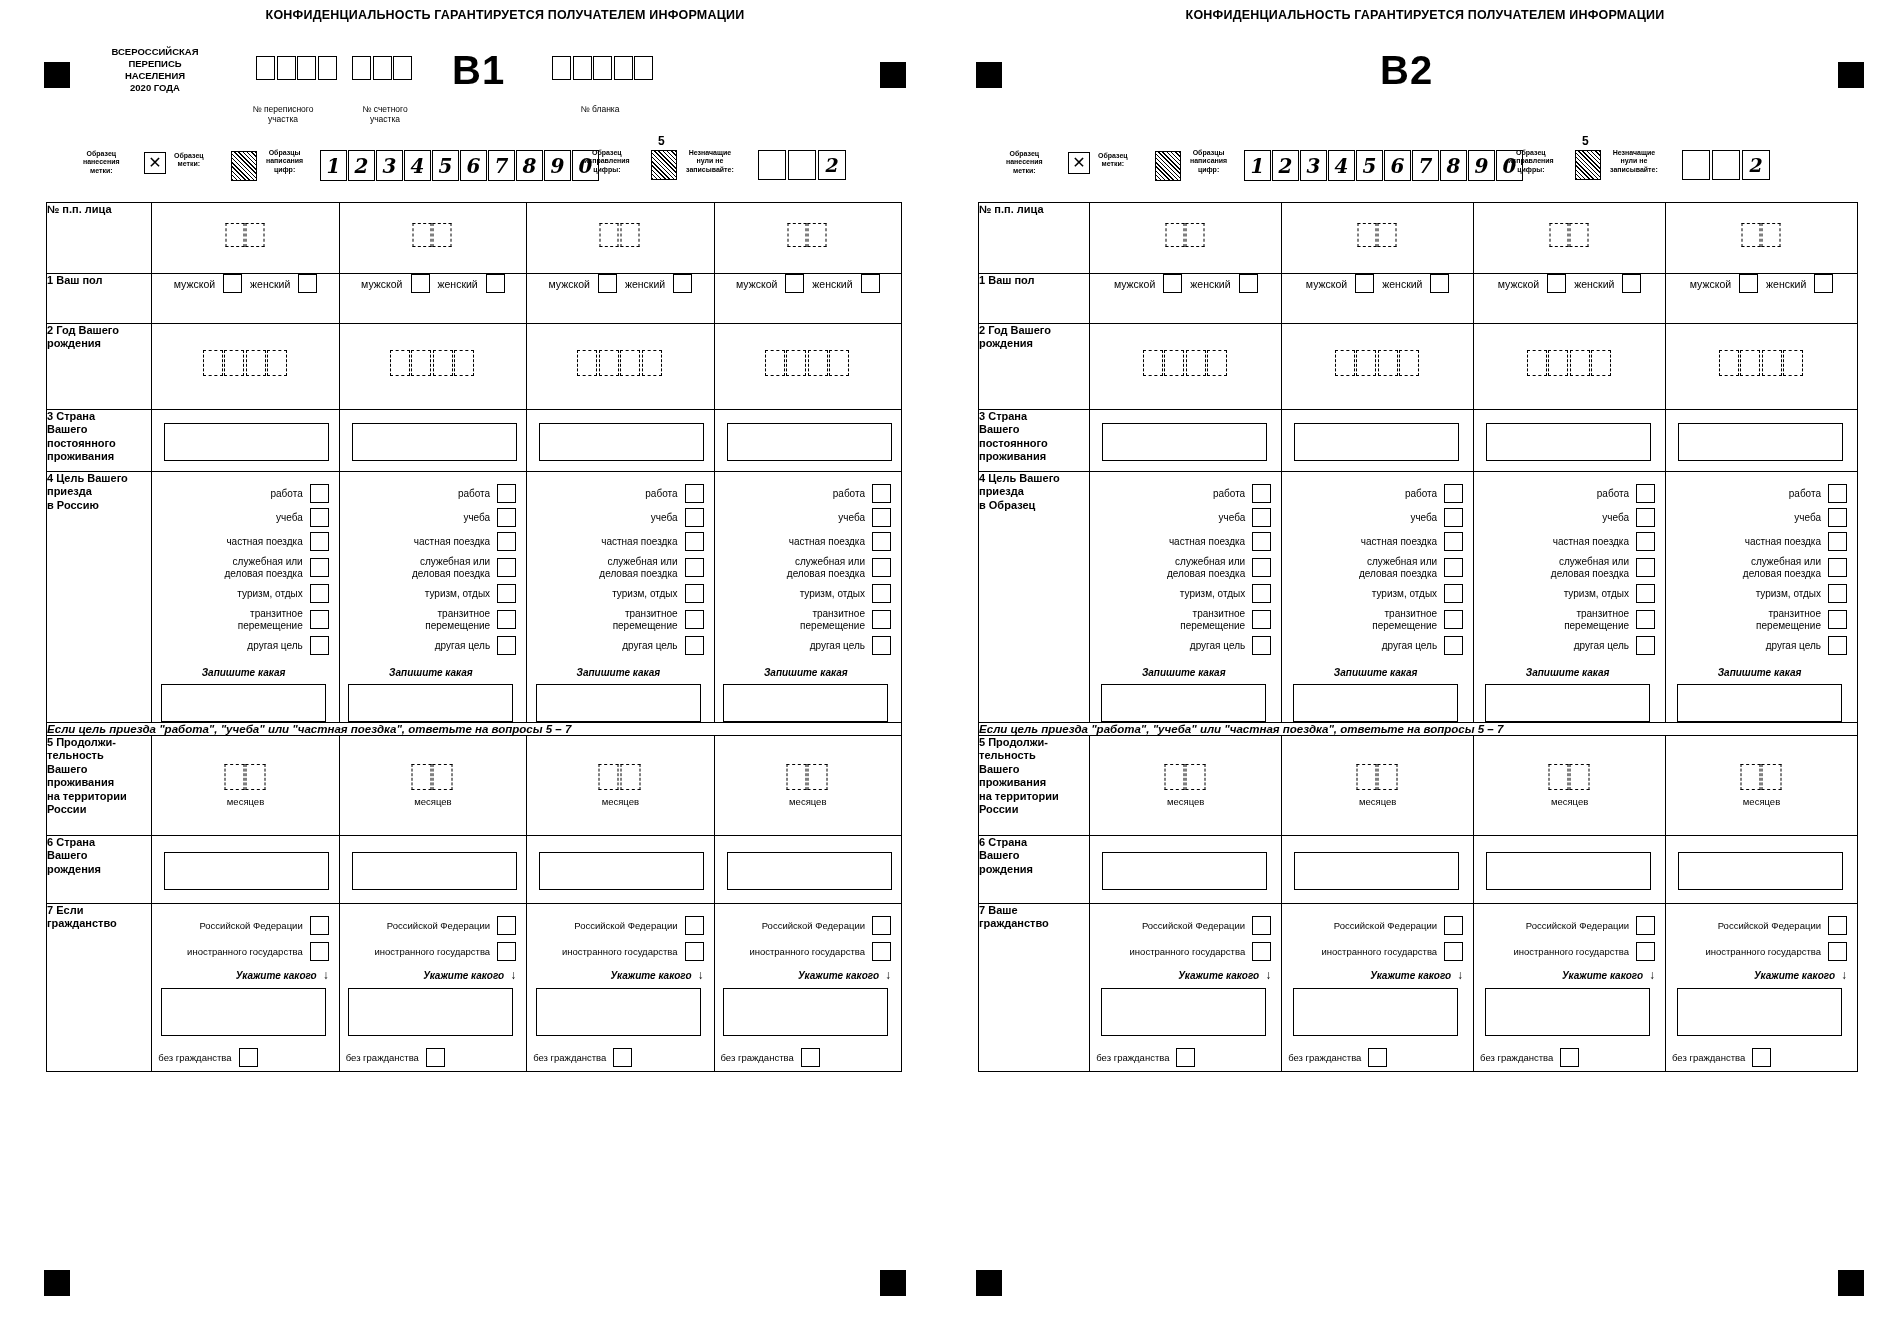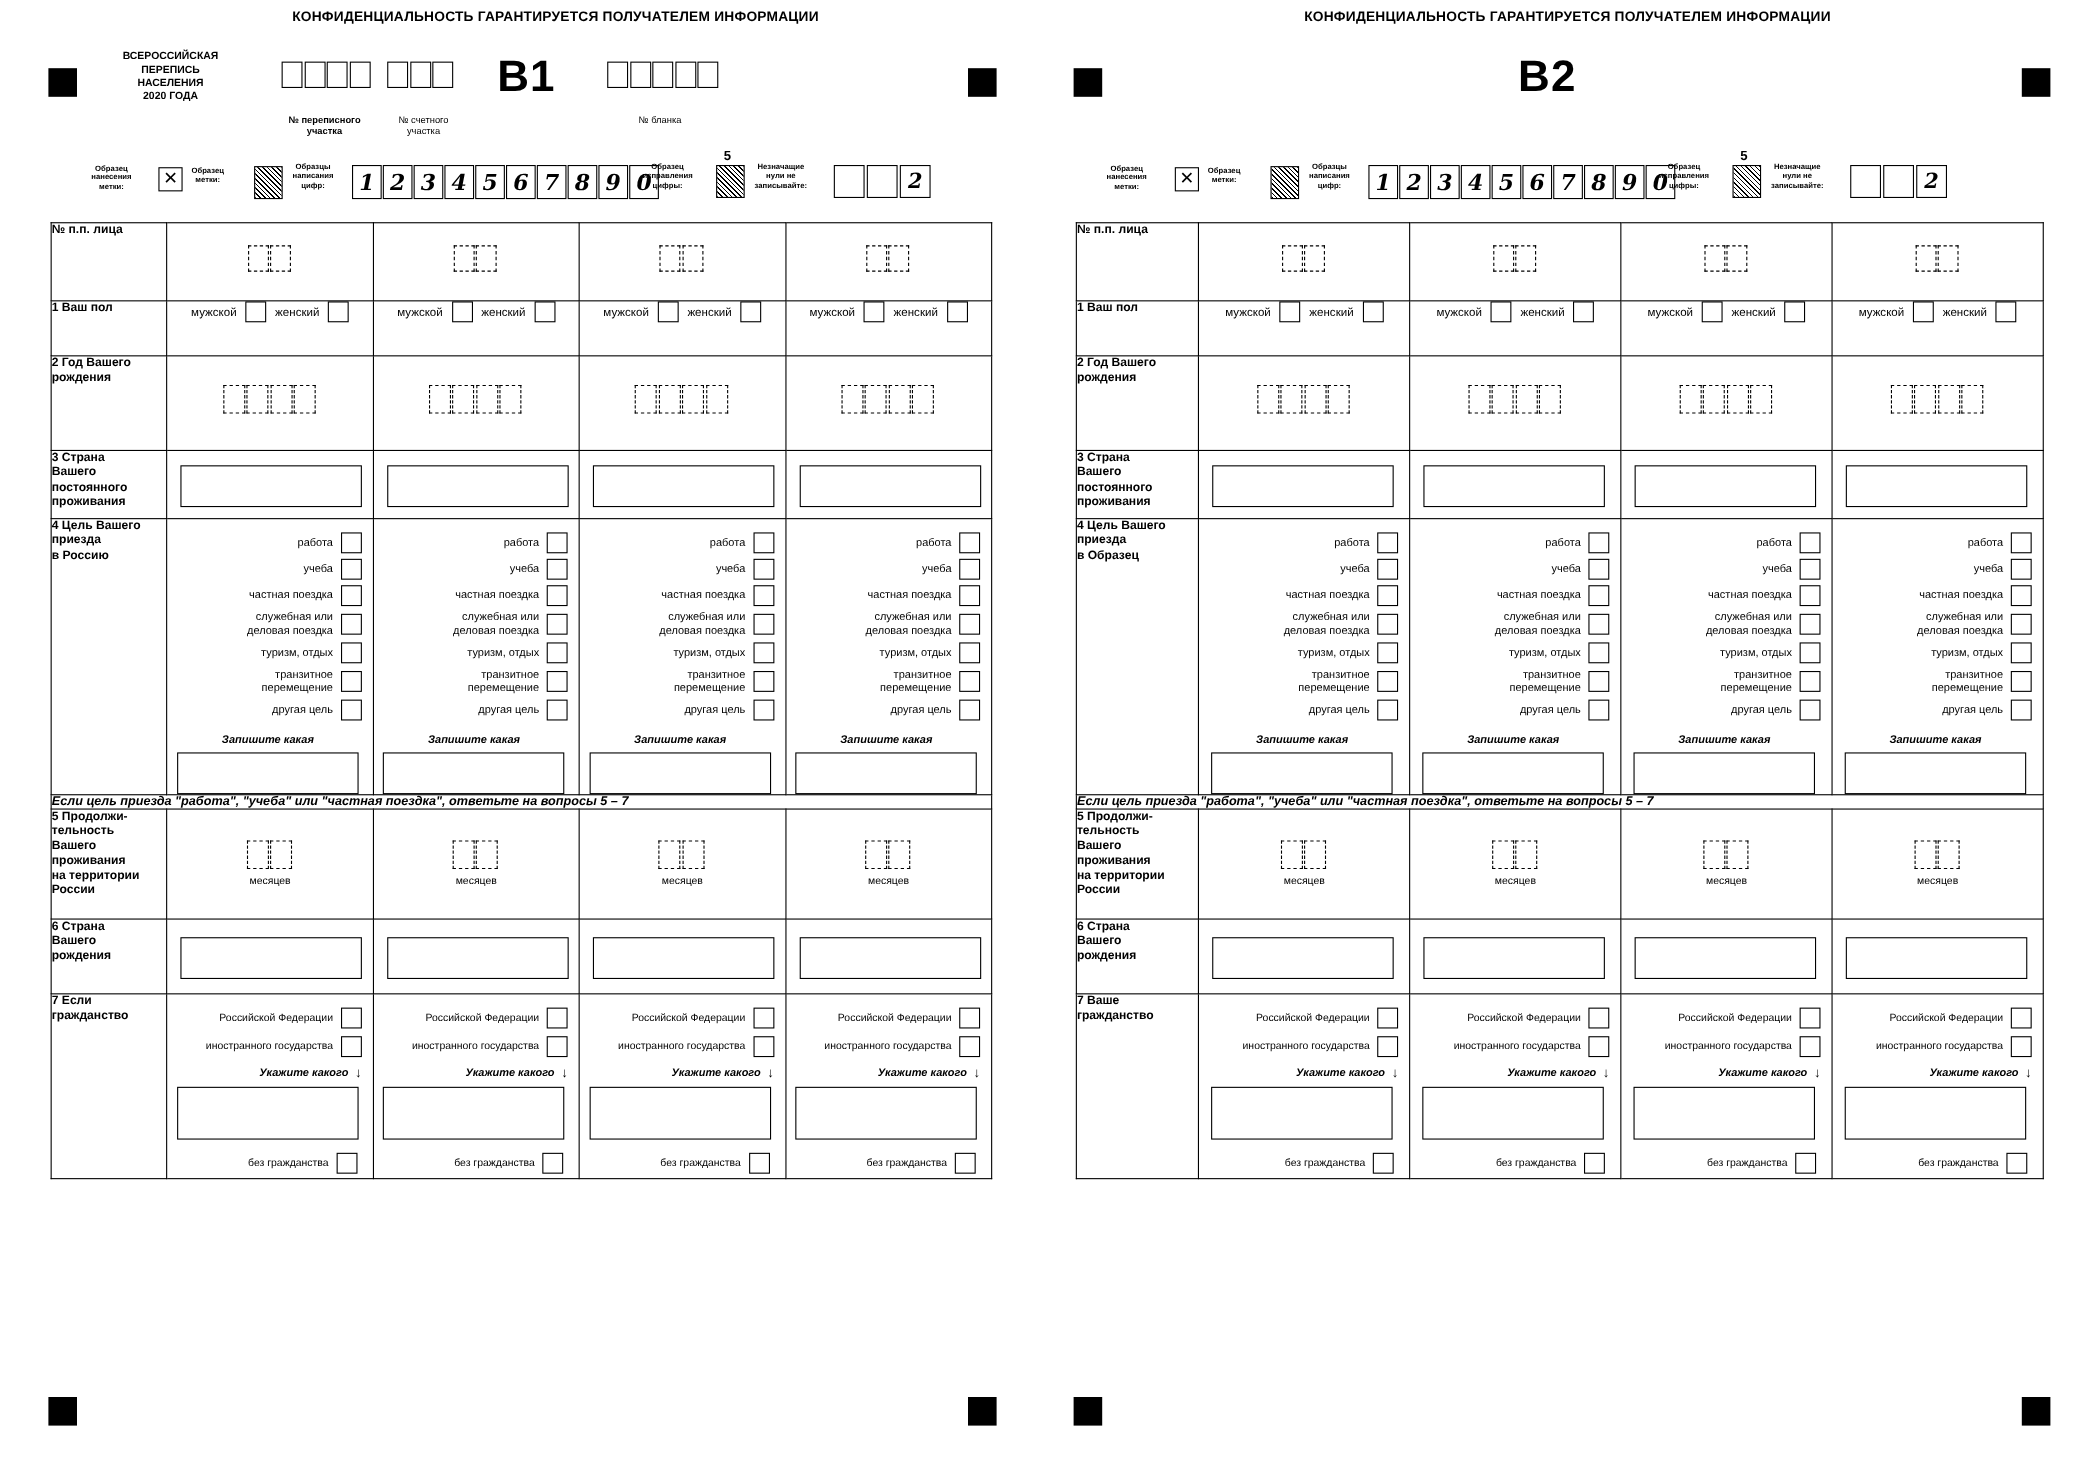--- a/index.html
+++ b/index.html
@@ -76,21 +76,21 @@
 
   .rowG{height:68px;}
   .rowG .textbox{top:16px;}
 
   .rowH{height:168px;}
   .citwrap{padding:12px 10px 0 6px;}
   .cline{display:flex;align-items:center;justify-content:flex-end;gap:7px;font-size:9.5px;margin-bottom:7px;}
   .ukaz{display:flex;align-items:center;justify-content:flex-end;gap:6px;font-size:10px;font-style:italic;font-weight:bold;margin-top:6px;}
   .arrow{font-size:12px;}
   .nobox{margin:6px auto 0;width:163px;height:46px;border:1.4px solid #000;}
-  .bezline{display:flex;align-items:center;justify-content:flex-end;gap:7px;font-size:9.5px;margin-top:12px;padding-right:4px;}
+  .bezline{display:flex;align-items:center;gap:7px;font-size:9.5px;margin-top:12px;padding-right:4px;}
 </style>
 </head>
 <body>
 
 <div class="page">
 
   <div class="sheet left">
     <div class="conf">КОНФИДЕНЦИАЛЬНОСТЬ ГАРАНТИРУЕТСЯ ПОЛУЧАТЕЛЕМ ИНФОРМАЦИИ</div>
 
     <div class="corner c-tl"></div>
@@ -104,21 +104,21 @@
       <div>НАСЕЛЕНИЯ</div>
       <div>2020 ГОДА</div>
     </div>
 
     <div class="boxrow" style="left:256px;top:56px;">
       <div class="bx"></div>
         <div class="bx"></div>
         <div class="bx"></div>
         <div class="bx"></div>
     </div>
-    <div class="cap" style="left:240px;top:104px;width:110px;white-space:pre-line;font-weight:bold;">№ переписного
+    <div class="cap" style="left:228px;top:104px;width:110px;white-space:pre-line;">№ переписного
 участка</div>
 
     <div class="boxrow" style="left:352px;top:56px;">
       <div class="bx"></div>
         <div class="bx"></div>
         <div class="bx"></div>
     </div>
     <div class="cap" style="left:330px;top:104px;width:110px;white-space:pre-line;">№ счетного
 участка</div>
 

